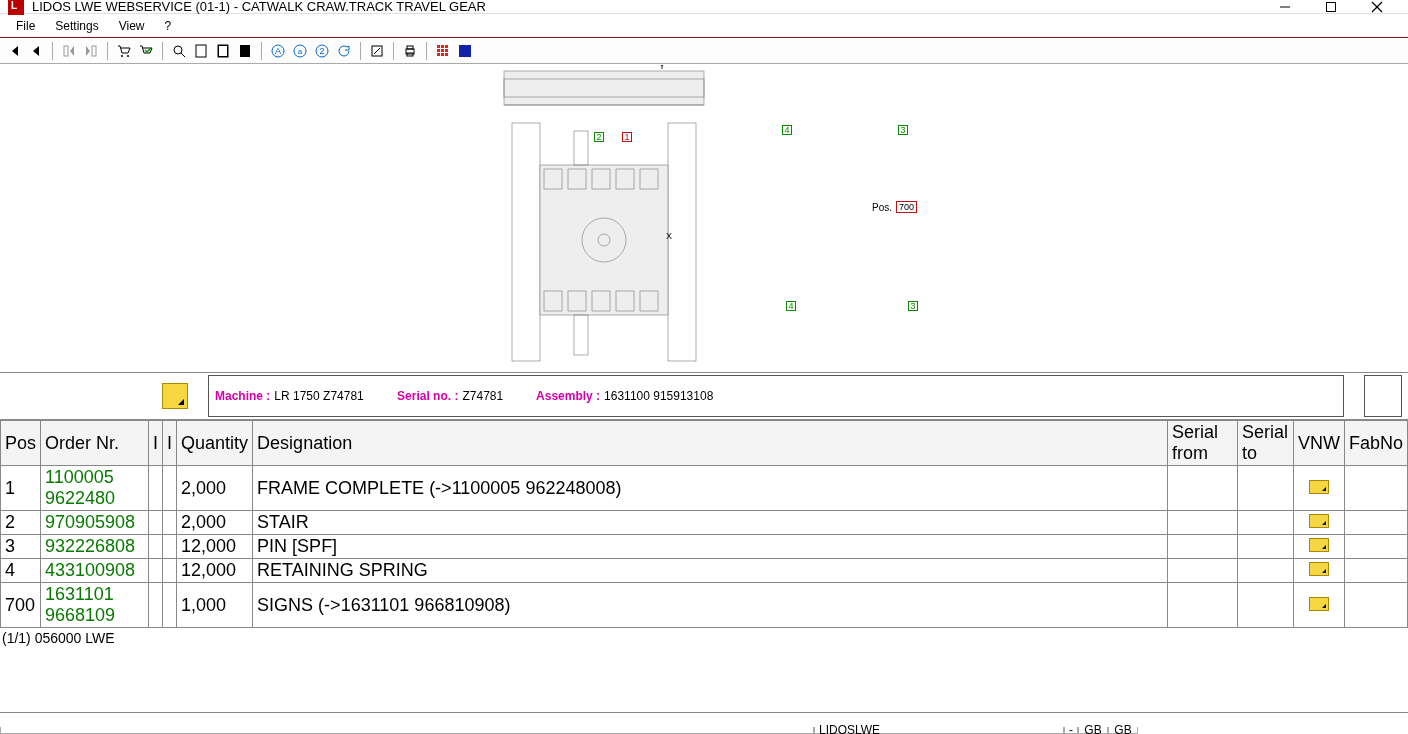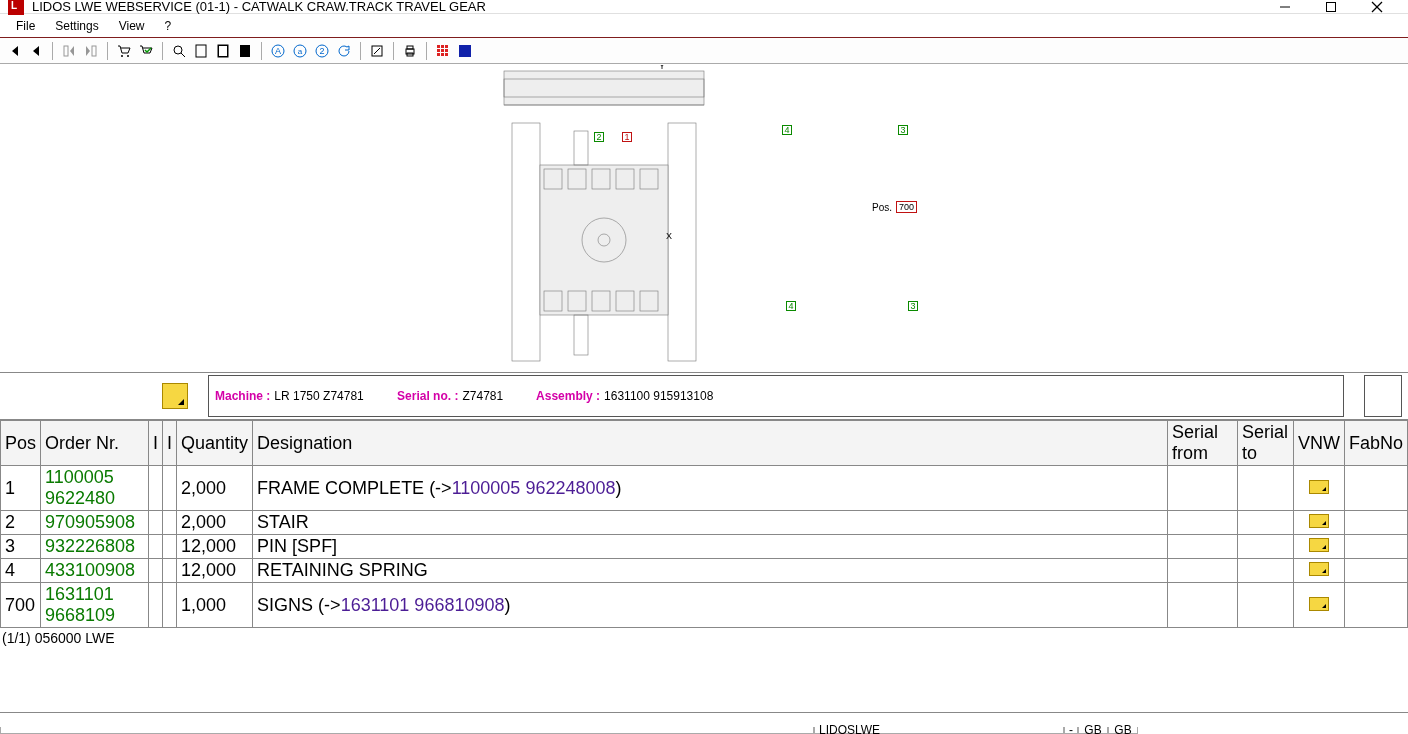--- a/index.html
+++ b/index.html
@@ -33,21 +33,21 @@
 .info-strip .end-box { width:38px; height:100%; border:1px solid #555; }
 
 .table-wrap { flex:0 0 auto; }
 table.parts { border-collapse:collapse; width:100%; }
 table.parts th, table.parts td { border:1px solid #888; padding:1px 4px; font-size:18px; height:18px; text-align:left; vertical-align:middle; background:#fff;}
 table.parts th { background:#f4f4f4; font-weight:normal; }
 th.col-pos{width:34px;} th.col-order{width:108px;} th.col-i1{width:12px;} th.col-i2{width:12px;}
 th.col-qty{width:60px;} th.col-desig{} th.col-sfrom{width:70px;margin-left:48px;} th.col-sto{width:56px;}
 th.col-vnw{width:38px;} th.col-fab{width:46px;}
 .order-link{ color:#097a00; text-decoration:none; cursor:pointer;}
-.desig-link{ color:#4c1d95; cursor:pointer;}
+.desig-link{ color:#000000; cursor:pointer;}
 .vnw-btn { width:20px; height:14px; background:#f6d742; border:1px solid #aa8800; display:inline-block; position:relative;}
 .vnw-btn::after{content:"";position:absolute;right:2px;bottom:2px;width:0;height:0;border-left:4px solid transparent;border-bottom:4px solid #000;}
 
 .footer-note { padding:2px 2px; font-size:14px;}
 .filler { flex:1; }
 .statusbar { height:22px; border-top:1px solid #888; display:flex; align-items:stretch;}
 .statusbar .cell { border:1px solid #aaa; border-top:none; padding:2px 4px; display:flex; align-items:center;margin-top:14px;}
 .cell.s1{ flex: 0 0 814px; } .cell.s2{ flex:0 0 250px;} .cell.s3{ flex:0 0 268px;}
 .cell.s4{ width:14px; justify-content:center;} .cell.s5{ width:30px; justify-content:center;} .cell.s6{ width:30px; justify-content:center;}
 

